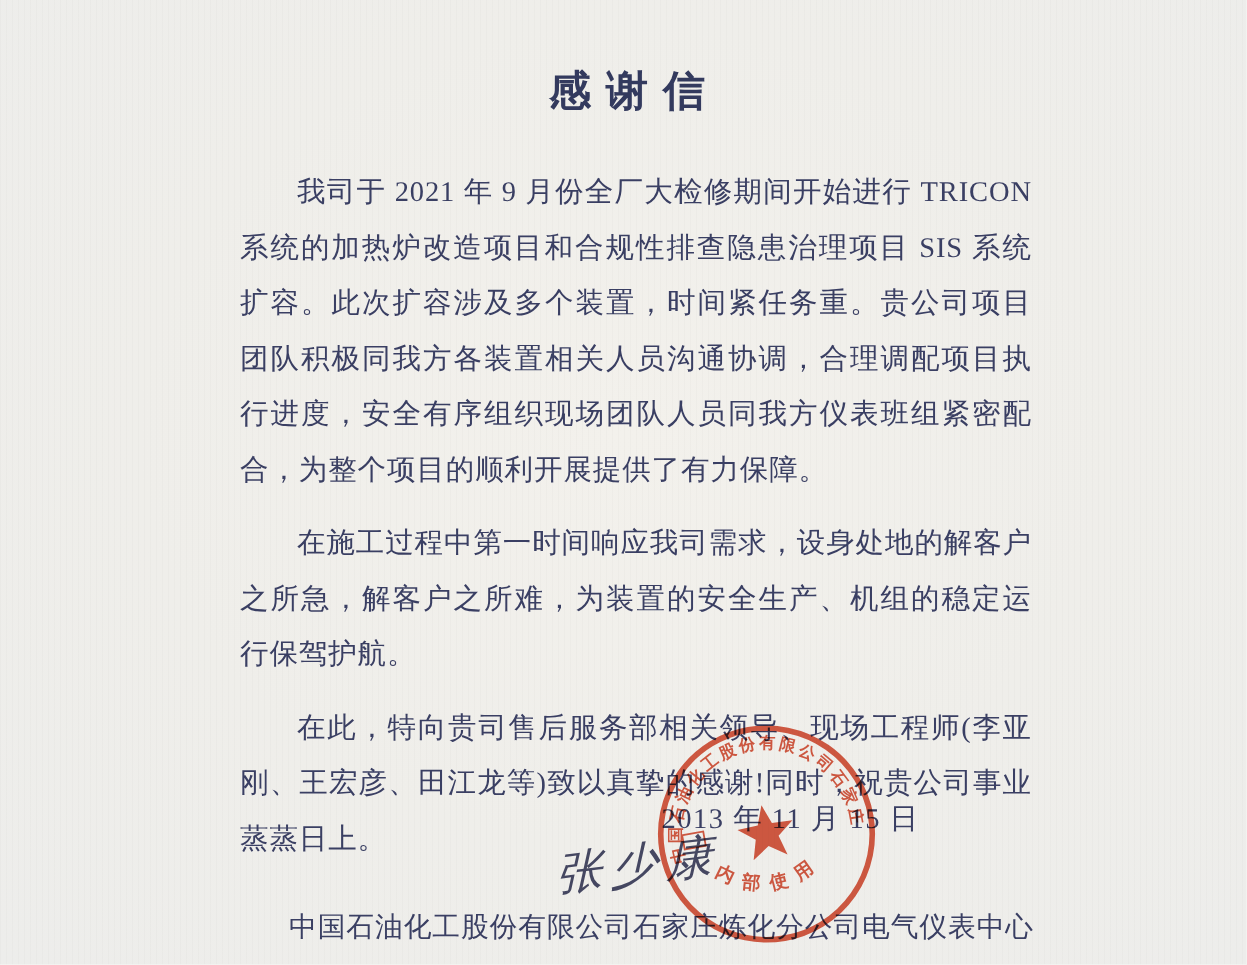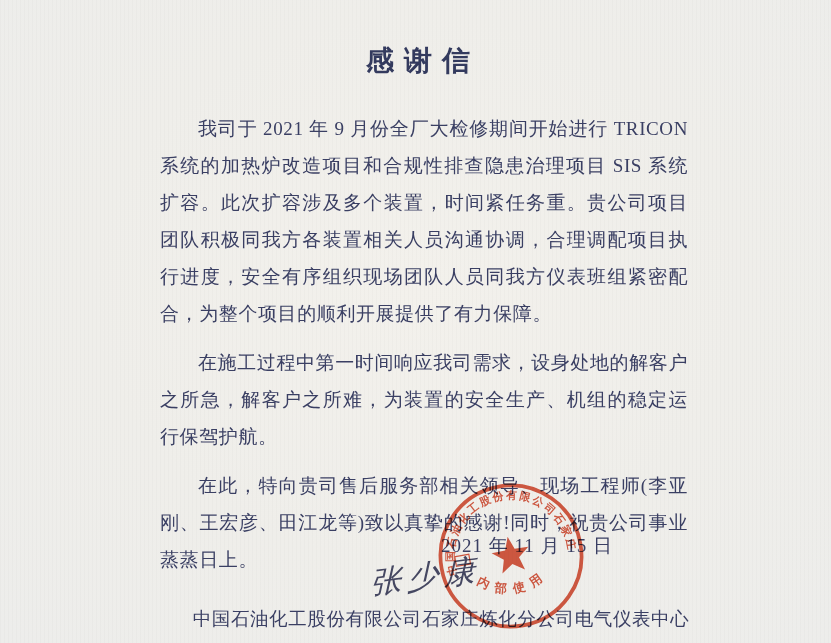--- a/index.html
+++ b/index.html
@@ -105,21 +105,21 @@
 
     <h1 class="title">感谢信</h1>
 
     <div class="textcol">
       <p class="para">我司于 2021 年 9 月份全厂大检修期间开始进行 TRICON 系统的加热炉改造项目和合规性排查隐患治理项目 SIS 系统扩容。此次扩容涉及多个装置，时间紧任务重。贵公司项目团队积极同我方各装置相关人员沟通协调，合理调配项目执行进度，安全有序组织现场团队人员同我方仪表班组紧密配合，为整个项目的顺利开展提供了有力保障。</p>
       <p class="para">在施工过程中第一时间响应我司需求，设身处地的解客户之所急，解客户之所难，为装置的安全生产、机组的稳定运行保驾护航。</p>
       <p class="para">在此，特向贵司售后服务部相关领导、现场工程师(李亚刚、王宏彦、田江龙等)致以真挚的感谢!同时，祝贵公司事业蒸蒸日上。</p>
       <div class="sig-org">中国石油化工股份有限公司石家庄炼化分公司电气仪表中心</div>
     </div>
 
-    <div class="sig-date">2021 年 11 月 15 日</div>
+    <div class="sig-date">2013 年 11 月 15 日</div>
 
     <div class="handwriting">张少康</div>
 
     <svg class="stamp" viewBox="0 0 200 200" aria-hidden="true">
       <circle cx="100" cy="100" r="94" fill="none" stroke="#d5462c" stroke-width="5"></circle>
       <defs>
         <path id="ringPath" d="M 25 112 A 76 76 0 1 1 175 112" fill="none"></path>
         <path id="bottomPath" d="M 43 122 A 74 74 0 0 0 157 122" fill="none"></path>
       </defs>
       <text font-size="14.5" fill="#d5462c" letter-spacing="2">

